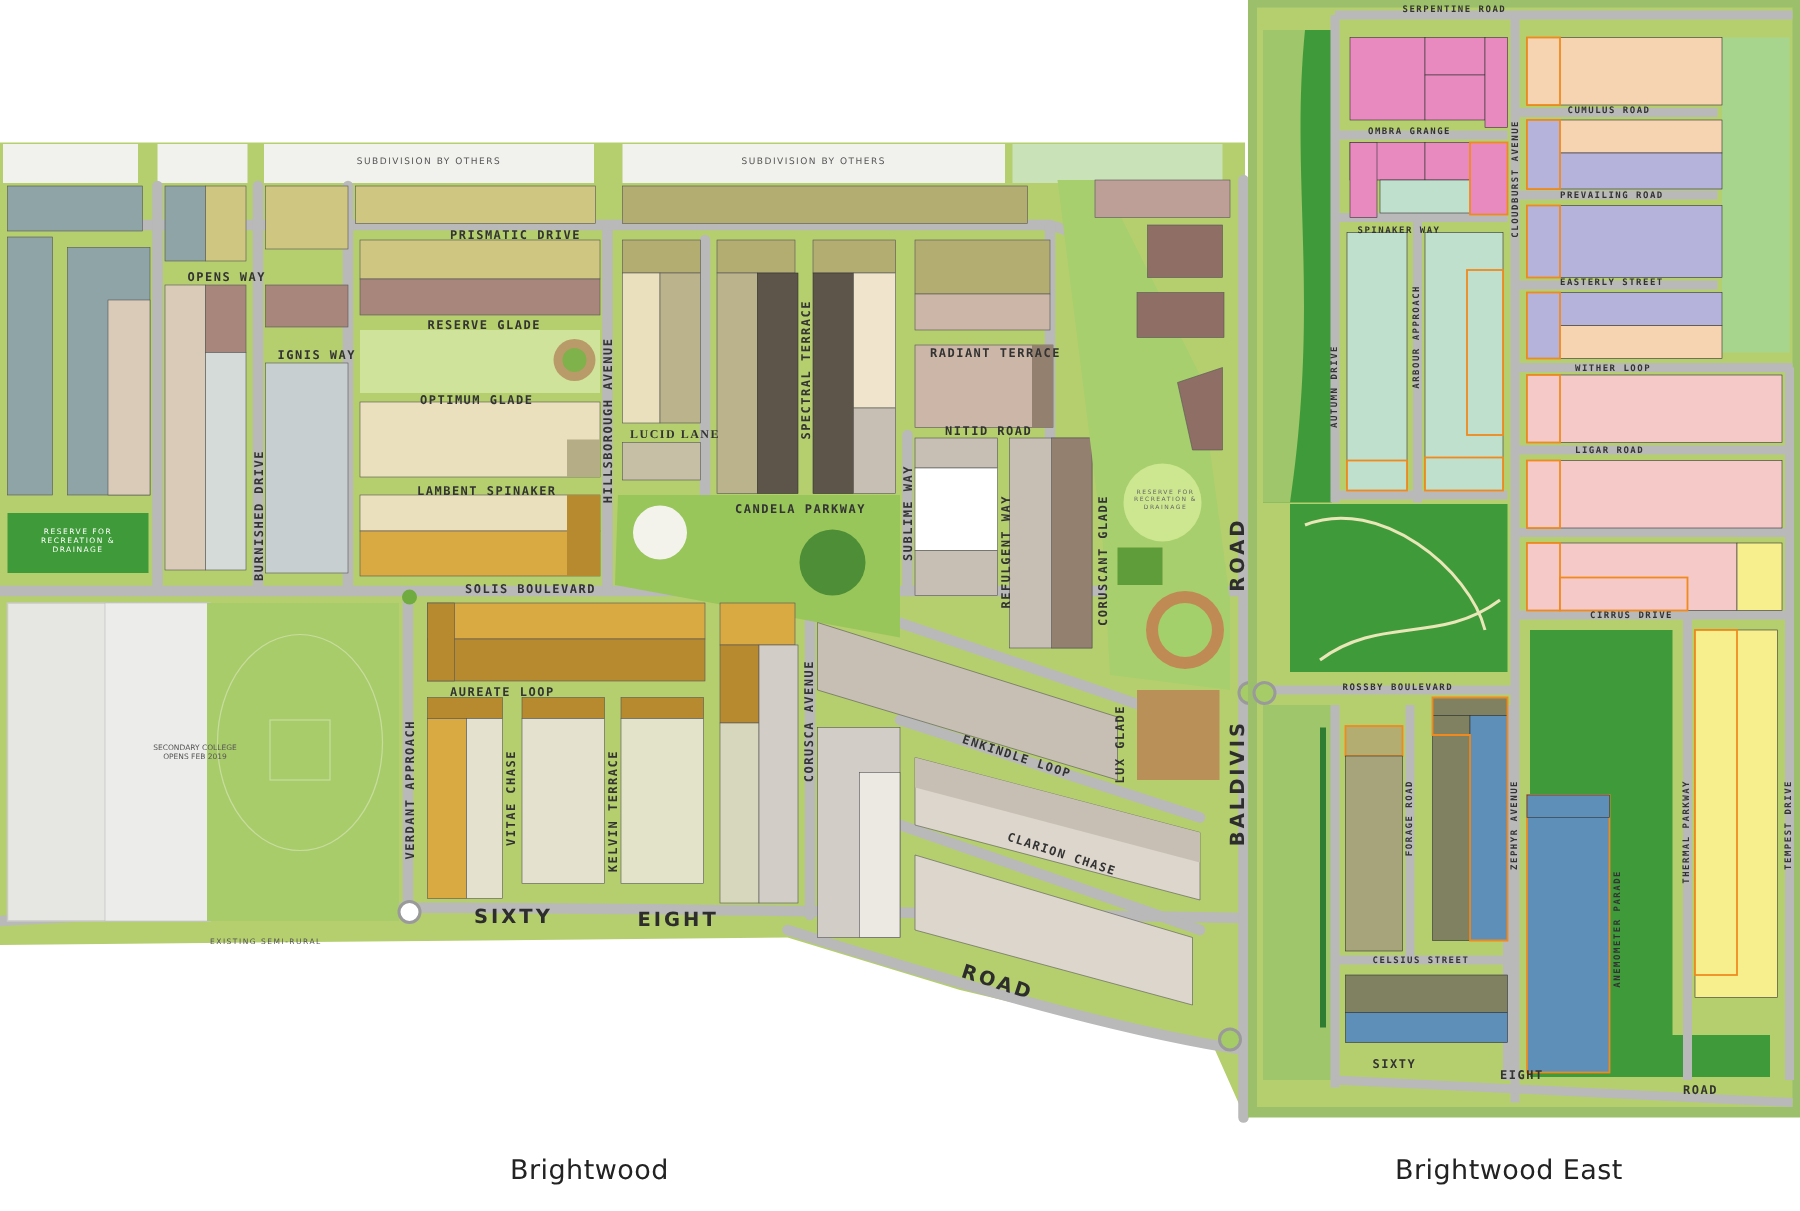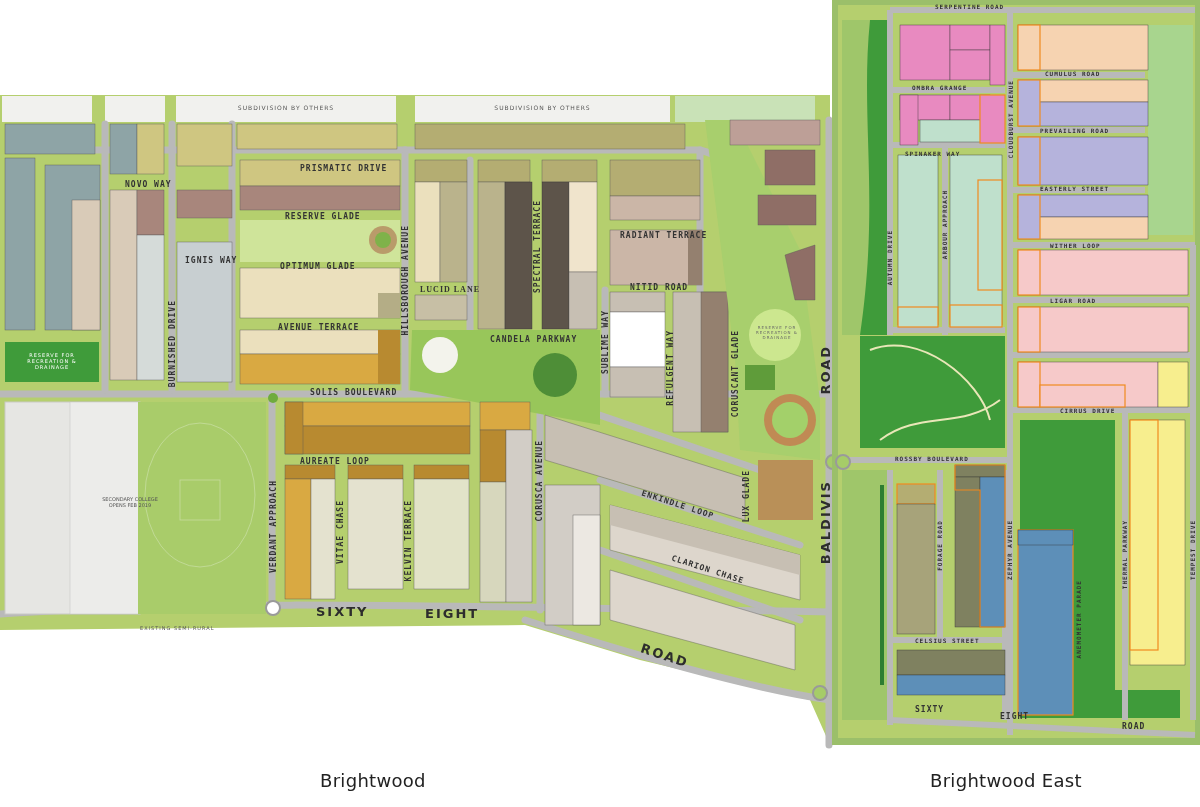--- a/index.html
+++ b/index.html
@@ -248,27 +248,27 @@
   <div class="note" style="left:755px;top:325px;width:44px;font-size:4px;color:#666;">RESERVE FOR RECREATION &amp; DRAINAGE</div>
   <div class="note" style="left:95px;top:496px;width:70px;font-size:5px;color:#555;letter-spacing:0;">SECONDARY COLLEGE OPENS FEB 2019</div>
   <div class="note" style="left:140px;top:625px;width:80px;font-size:5px;text-align:left;">EXISTING SEMI-RURAL</div>
 
   <div class="street-label big vert" style="left:818px;top:480px;">BALDIVIS</div>
   <div class="street-label big vert" style="left:818px;top:345px;">ROAD</div>
   <div class="street-label big" style="left:316px;top:604px;">SIXTY</div>
   <div class="street-label big" style="left:425px;top:606px;">EIGHT</div>
   <div class="street-label big" style="left:640px;top:648px;transform:rotate(18deg);">ROAD</div>
 
-  <div class="street-label med" style="left:125px;top:180px;">NOVO WAY</div>
-  <div class="street-label med" style="left:185px;top:232px;margin-top:24px;">IGNIS WAY</div>
+  <div class="street-label med" style="left:125px;top:180px;">OPENS WAY</div>
+  <div class="street-label med" style="left:185px;top:232px;">IGNIS WAY</div>
   <div class="street-label med vert" style="left:168px;top:300px;">BURNISHED DRIVE</div>
-  <div class="street-label med" style="left:300px;top:164px;text-align:right;">PRISMATIC DRIVE</div>
+  <div class="street-label med" style="left:300px;top:152px;text-align:right;">PRISMATIC DRIVE</div>
   <div class="street-label med" style="left:285px;top:212px;">RESERVE GLADE</div>
   <div class="street-label med" style="left:280px;top:262px;">OPTIMUM GLADE</div>
-  <div class="street-label med" style="left:278px;top:323px;">AVENUE TERRACE</div>
+  <div class="street-label med" style="left:278px;top:323px;">LAMBENT SPINAKER</div>
   <div class="street-label med vert" style="left:401px;top:225px;">HILLSBOROUGH AVENUE</div>
   <div class="street-label med" style="left:420px;top:285px;font-family:Liberation Serif, serif;">LUCID LANE</div>
   <div class="street-label med" style="left:490px;top:335px;">CANDELA PARKWAY</div>
   <div class="street-label med vert" style="left:533px;top:200px;">SPECTRAL TERRACE</div>
   <div class="street-label med" style="left:620px;top:215px;margin-top:16px;">RADIANT TERRACE</div>
   <div class="street-label med" style="left:630px;top:283px;">NITID ROAD</div>
   <div class="street-label med vert" style="left:601px;top:310px;">SUBLIME WAY</div>
   <div class="street-label med vert" style="left:666px;top:330px;">REFULGENT WAY</div>
   <div class="street-label med vert" style="left:731px;top:330px;">CORUSCANT GLADE</div>
   <div class="street-label med" style="left:310px;top:388px;">SOLIS BOULEVARD</div>
@@ -299,14 +299,14 @@
   <div class="street-label sm vert" style="left:1006px;top:520px;">ZEPHYR AVENUE</div>
   <div class="street-label sm vert" style="left:936px;top:520px;">FORAGE ROAD</div>
   <div class="street-label sm vert" style="left:1075px;top:580px;">ANEMOMETER PARADE</div>
   <div class="street-label sm vert" style="left:1189px;top:520px;">TEMPEST DRIVE</div>
 
   <div class="street-label med" style="left:915px;top:705px;">SIXTY</div>
   <div class="street-label med" style="left:1000px;top:712px;">EIGHT</div>
   <div class="street-label med" style="left:1122px;top:722px;">ROAD</div>
 </div>
 
-<div class="caption" style="left:320px;text-align:center;">Brightwood</div>
+<div class="caption" style="left:340px;text-align:center;">Brightwood</div>
 <div class="caption" style="left:930px;">Brightwood East</div>
 
 </body></html>

